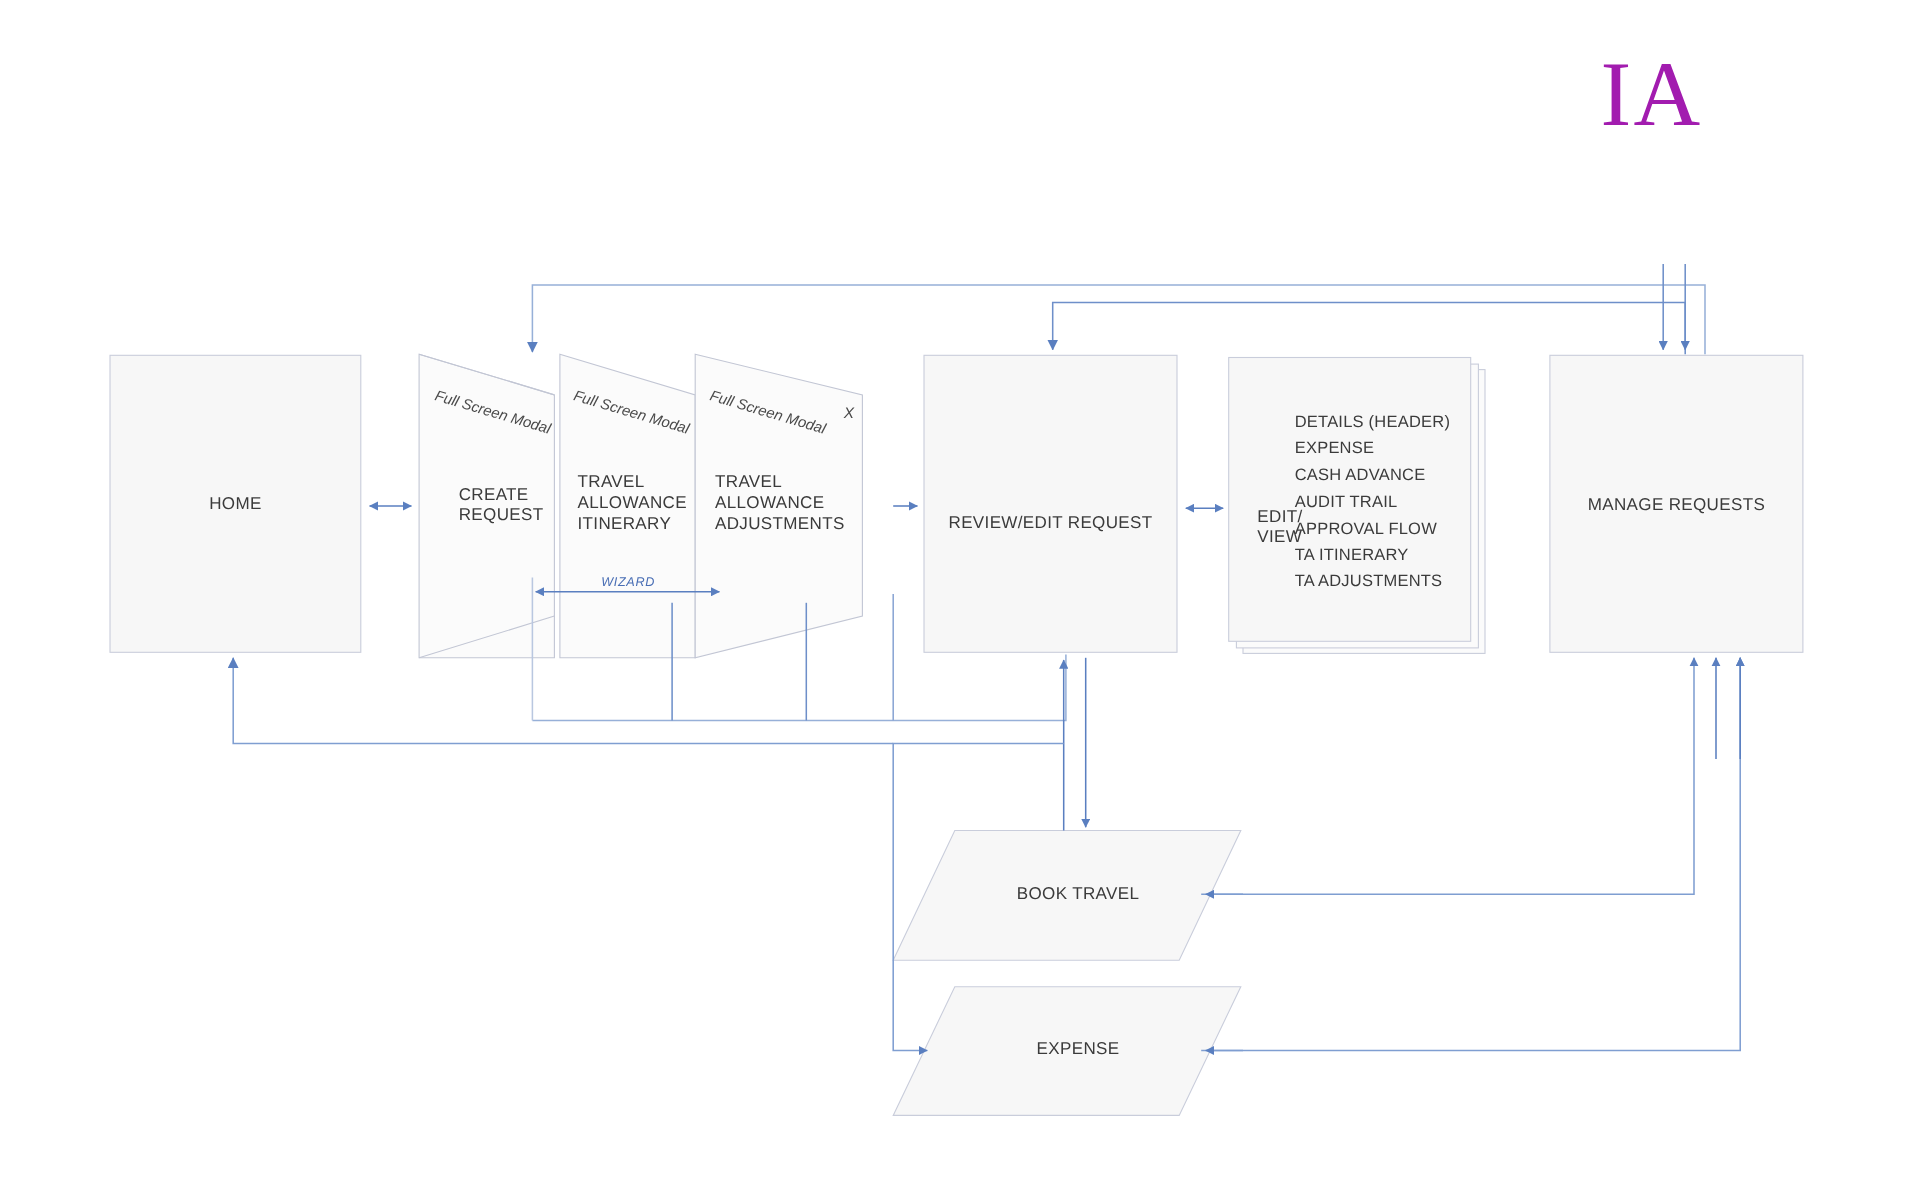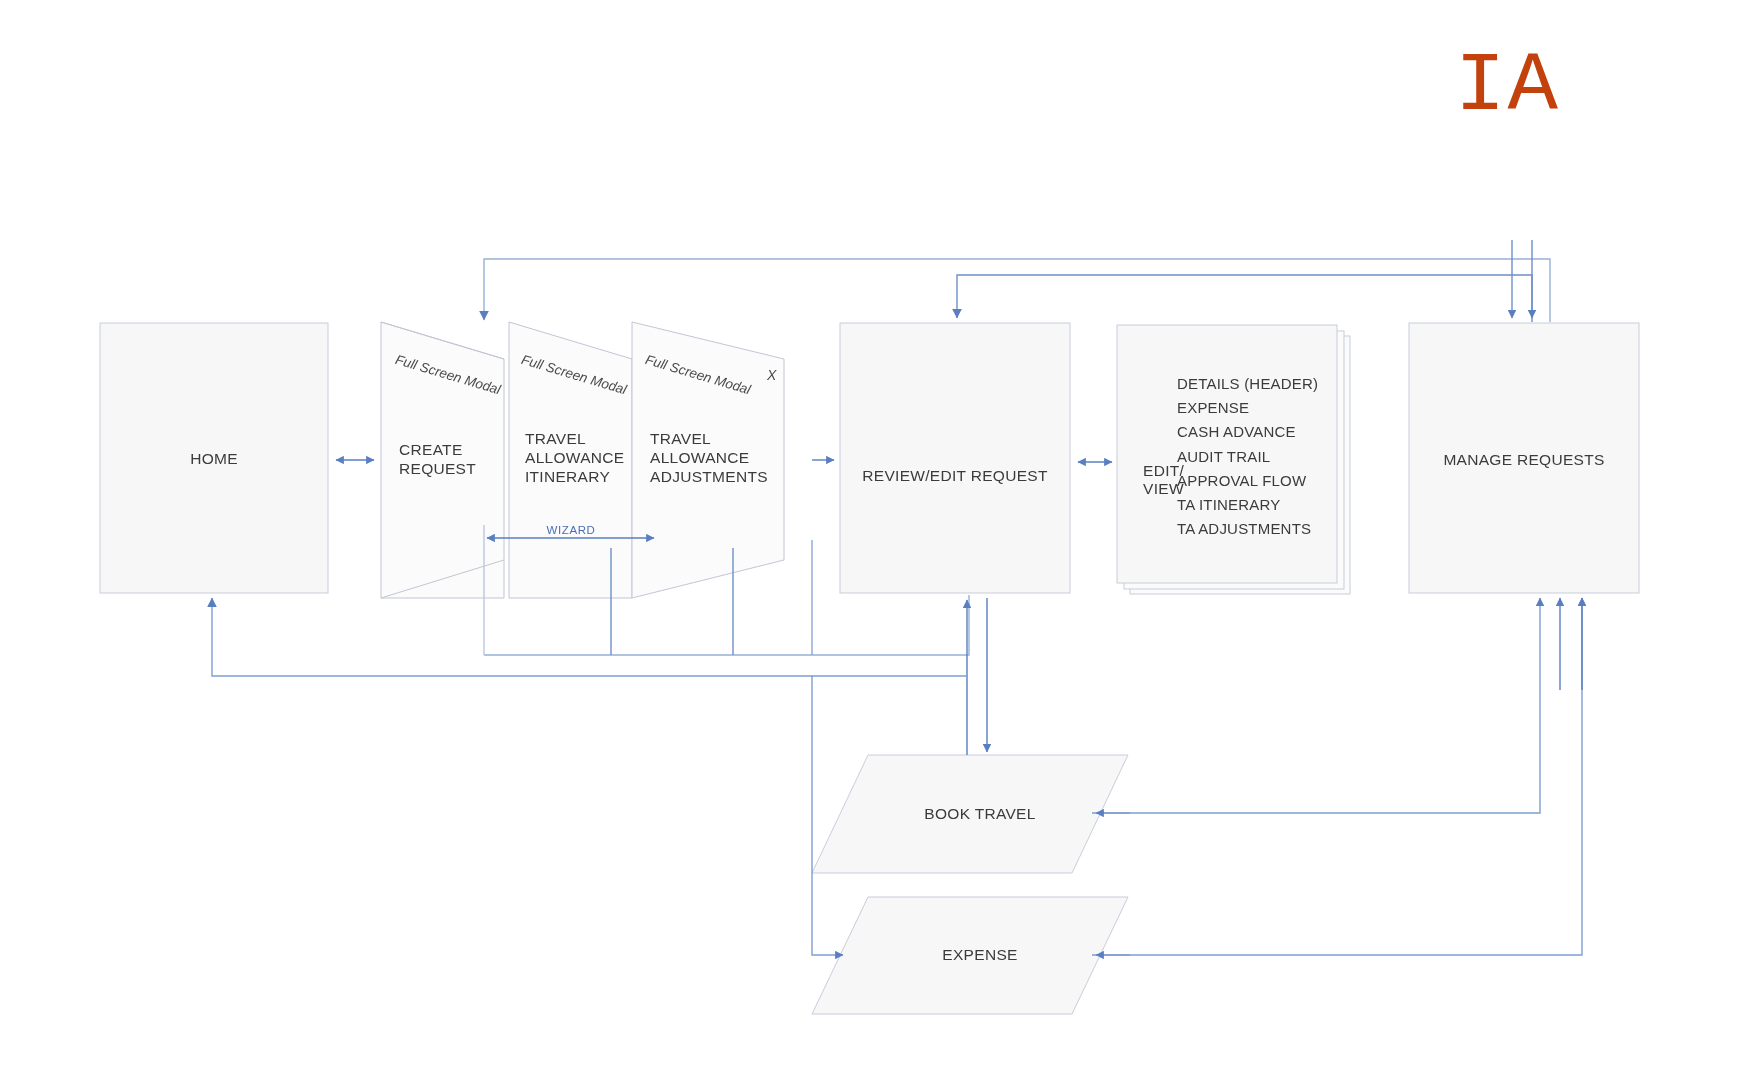--- a/index.html
+++ b/index.html
@@ -3,25 +3,25 @@
 <meta charset="utf-8">
 <style>
   html,body{margin:0;padding:0;background:#ffffff;}
   body{width:1752px;height:1070px;overflow:hidden;font-family:"Liberation Sans",sans-serif;}
   #stage{position:relative;width:1752px;height:1070px;background:#fff;}
   svg.diagram{position:absolute;left:0;top:0;width:1752px;height:1070px;}
 
   .ia-title{
     position:absolute;
     left:1455px; top:45px;
-    font-family:Liberation Mono, monospace;
+    font-family:Liberation Serif, serif;
     font-size:84px;
     font-weight:400;
     letter-spacing:2px;
-    color:#c2410c;
+    color:#a21caf;
     line-height:1;
     user-select:none;
   }
 
   .node-label{
     position:absolute;
     font-family:"Liberation Sans",sans-serif;
     font-size:15.5px;
     color:#3b3b3b;
     letter-spacing:.3px;
@@ -159,35 +159,35 @@
       <path d="M 1512 240 L 1512 318" marker-end="url(#ah-s)" stroke="#6e8fc9"></path>
       <path d="M 1532 240 L 1532 318" marker-end="url(#ah-s)" stroke="#6e8fc9"></path>
     </g>
   </svg>
 
   <div class="ia-title">IA</div>
 
   <div class="node-label center" style="left:214px; top:459px;">HOME</div>
 
   <div class="modal-tag" style="left:398px; top:352px; transform:rotate(16.5deg); transform-origin:left top;">Full Screen Modal</div>
-  <div class="node-label left" style="left:399px; top:460px;">CREATE
+  <div class="node-label left" style="left:417px; top:460px;">CREATE
 REQUEST</div>
 
   <div class="modal-tag" style="left:524px; top:352px; transform:rotate(16.5deg); transform-origin:left top;">Full Screen Modal</div>
   <div class="node-label left" style="left:525px; top:458px;">TRAVEL
 ALLOWANCE
 ITINERARY</div>
 
   <div class="modal-tag" style="left:648px; top:352px; transform:rotate(16.5deg); transform-origin:left top;">Full Screen Modal</div>
   <div class="modal-close" style="left:767px; top:367px;">X</div>
   <div class="node-label left" style="left:650px; top:458px;">TRAVEL
 ALLOWANCE
 ADJUSTMENTS</div>
 
-  <div class="edge-label" style="left:571px; top:530px;">WIZARD</div>
+  <div class="edge-label" style="left:571px; top:530px;font-style:italic;">WIZARD</div>
 
   <div class="node-label center" style="left:955px; top:460px;margin-top:16px;">REVIEW/EDIT  REQUEST</div>
 
   <div class="node-label left" style="left:1143px; top:480px; line-height:1.18;">EDIT/
 VIEW</div>
 
   <div id="stack-items">
       <div class="stack-item" style="left: 1177px; top: 375px;">DETAILS (HEADER)</div>
       <div class="stack-item" style="left: 1177px; top: 399.2px;">EXPENSE</div>
       <div class="stack-item" style="left: 1177px; top: 423.4px;">CASH ADVANCE</div>

